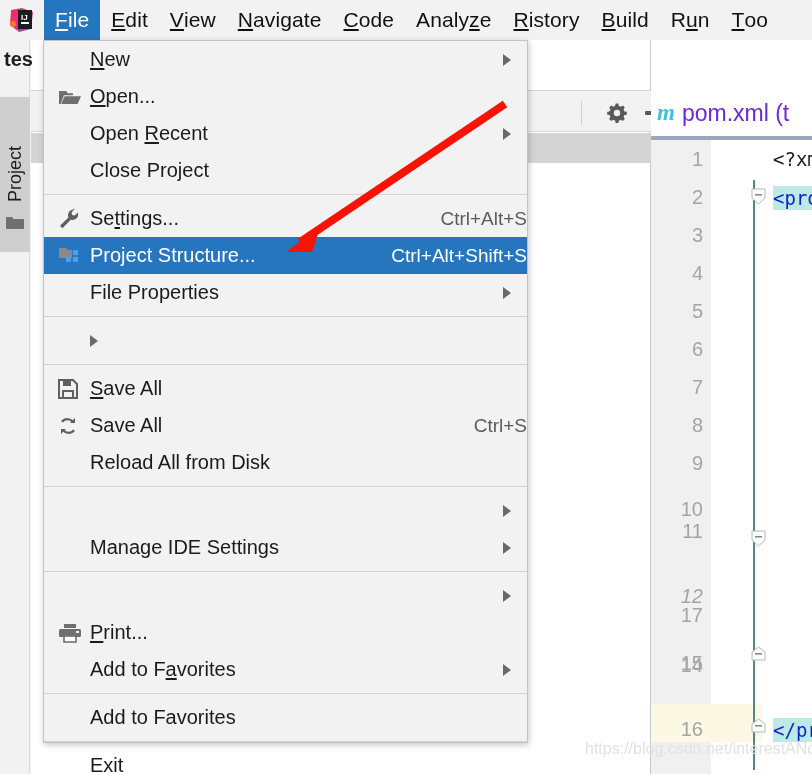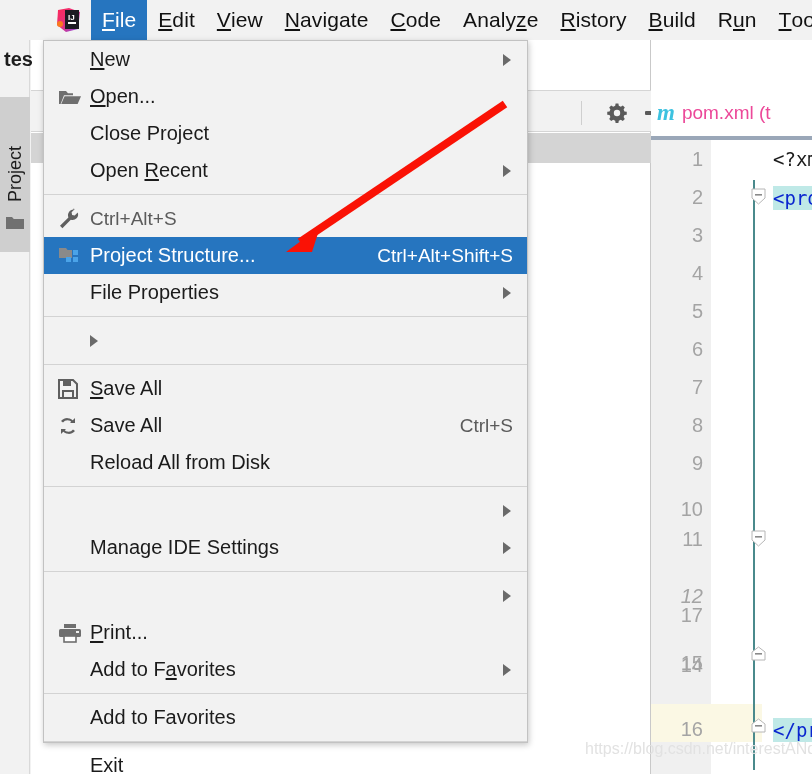--- a/index.html
+++ b/index.html
@@ -19,21 +19,20 @@
   .menubar {
     position: absolute; left: 0; top: 0;
     width: 812px; height: 40px;
     background: #f2f2f2;
     display: flex; align-items: center;
   }
   .ij-logo {
     width: 44px; height: 40px;
     display: flex; align-items: center; justify-content: center;
     flex: 0 0 auto;
-    margin-left: 47px;
   }
   .ij-logo svg { display: block; }
   .menubar-items { display: flex; align-items: stretch; height: 40px; }
   .menu-top {
     display: flex; align-items: center;
     padding: 0 11px;
     height: 40px;
     font-size: 21px;
     color: #111;
     white-space: nowrap;
@@ -110,21 +109,21 @@
     width: 161px; height: 46px;
     background: #ffffff;
     display: flex; align-items: center;
     padding-left: 6px;
   }
   .tab-maven-ico {
     font-size: 23px; font-style: italic; font-weight: bold;
     color: #3cc2e0; margin-right: 7px;
     font-family: "Liberation Serif", serif;
   }
-  .tab-title { font-size: 19px; color: #ec4899; white-space: nowrap; }
+  .tab-title { font-size: 23px; color: #6d28d9; white-space: nowrap; }
   .tab-underline {
     position: absolute; left: 0; top: 96px;
     width: 161px; height: 4px; background: #9aa7b8;
   }
   .gutter {
     position: absolute; left: 0; top: 100px;
     width: 60px; height: 634px;
     background: #f0f0f0;
   }
   .gline {
@@ -181,21 +180,21 @@
     display: flex; align-items: center;
     height: 37px;
     padding-left: 14px;
     font-size: 20px; color: #1b1b1b;
     white-space: nowrap;
   }
   .mi.sel { background: #2675bf; color: #ffffff; }
   .mi-ico { width: 32px; height: 22px; flex: 0 0 32px; display: flex; align-items: center; }
   .mi-label { flex: 1 1 auto; }
   .mi-label .mn { text-decoration: underline; text-underline-offset: 2px; }
-  .mi-accel { font-size: 19px; color: #5b5b5b; padding-right: 14px; }
+  .mi-accel { font-size: 19px; color: #5b5b5b; padding-right: 0; }
   .mi.sel .mi-accel { color: #ffffff; }
   .mi-arrow {
     width: 0; height: 0; margin-right: 16px;
     border-left: 8px solid #6a6a6a;
     border-top: 6px solid transparent;
     border-bottom: 6px solid transparent;
   }
   .mi-sep { height: 1px; background: #d3d3d3; margin: 5px 0; }
 
   
@@ -320,21 +319,21 @@
       <div class="gline" style="top:8px;">1</div>
       <div class="gline" style="top:46px;">2</div>
       <div class="gline" style="top:84px;">3</div>
       <div class="gline" style="top:122px;">4</div>
       <div class="gline" style="top:160px;">5</div>
       <div class="gline" style="top:198px;">6</div>
       <div class="gline" style="top:236px;">7</div>
       <div class="gline" style="top:274px;">8</div>
       <div class="gline" style="top:312px;">9</div>
       <div class="gline" style="top:358px;margin-left:18px;">10</div>
-      <div class="gline" style="top:388px;">11</div>
+      <div class="gline" style="top:380px;">11</div>
       <div class="gline" style="top:445px;font-style:italic;">12</div>
       <div class="gline" style="top:464px;">17</div>
       <div class="gline" style="top:514px;">14</div>
       <div class="gline" style="top:512px;">15</div>
       <div class="gline" style="top:578px;">16</div>
     </div>
     <div class="gutter-vline"></div>
 
     <div class="fold-col">
       <div class="fold-mark" style="top:48px;">
@@ -390,37 +389,38 @@
         <svg width="24" height="18" viewBox="0 0 24 18">
             <path d="M1 3h7l2 2.2h5v2H6L2.6 16H1z" fill="#6f6f6f"></path>
             <path d="M6.6 8.2H23l-3.4 7.8H3.2z" fill="#6f6f6f"></path>
           </svg>
       </span>
       <span class="mi-label"><span class="mn">O</span>pen...</span>
     </div>
 
     <div class="mi">
       <span class="mi-ico"></span>
+      <span class="mi-label">Open <span class="mn">R</span>ecent</span>
+      <span class="mi-arrow"></span>
+    </div>
+
+    <div class="mi">
+      <span class="mi-ico"></span>
       <span class="mi-label">Close Project</span>
-    </div>
-
-    <div class="mi">
-      <span class="mi-ico"></span>
-      <span class="mi-label">Open <span class="mn">R</span>ecent</span>
-      <span class="mi-arrow"></span>
     </div>
 
     <div class="mi-sep"></div>
 
     <div class="mi">
       <span class="mi-ico">
         <svg width="22" height="22" viewBox="0 0 22 22">
           <path d="M15.5 1.6a5.6 5.6 0 00-5.1 7.8L2 17.8l2.4 2.4 8.4-8.4a5.6 5.6 0 006.9-7.4l-3 3-2.6-.5-.5-2.6 3-3a5.7 5.7 0 00-1.1-.7z" fill="#5f5f5f"></path>
         </svg>
       </span>
+      <span class="mi-label">Se<span class="mn">t</span>tings...</span>
       <span class="mi-accel">Ctrl+Alt+S</span>
     </div>
 
     <div class="mi sel">
       <span class="mi-ico">
         <svg width="24" height="20" viewBox="0 0 24 20">
           <path d="M1 2h7l1.6 2H14v8H1z" fill="#8a8a8a"></path>
           <rect x="15" y="4" width="5" height="5" fill="#4aa3e8"></rect>
           <rect x="15" y="11" width="5" height="5" fill="#4aa3e8"></rect>
           <rect x="8" y="11" width="5" height="5" fill="#4aa3e8"></rect>

